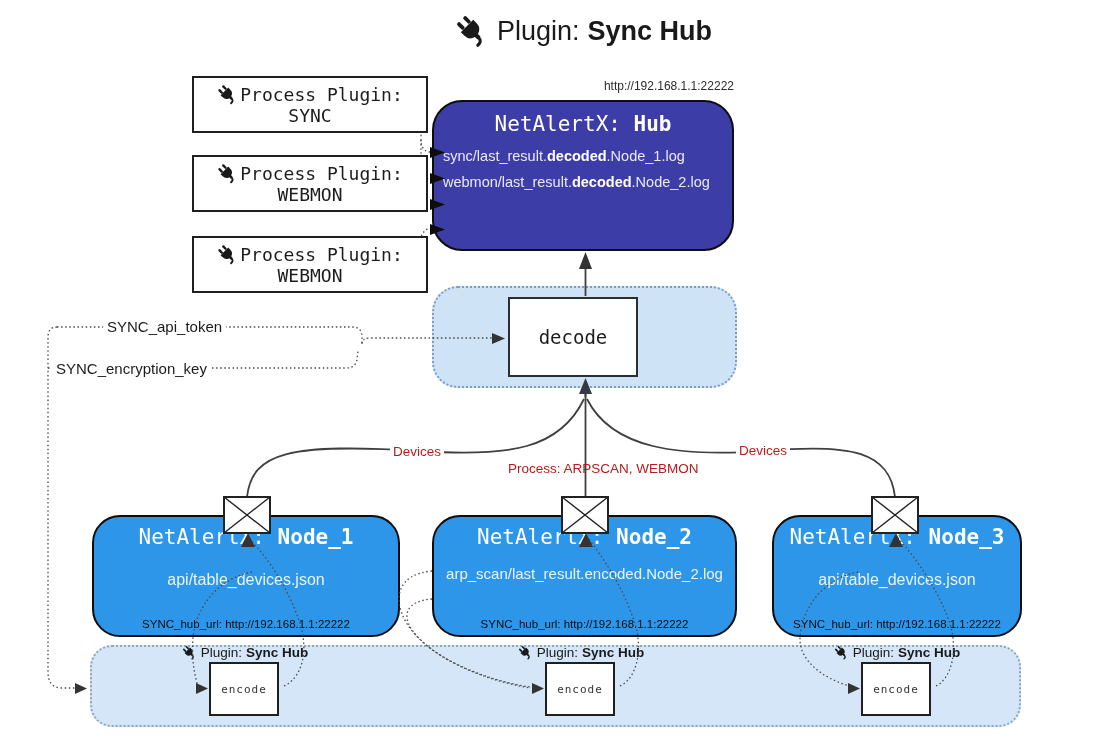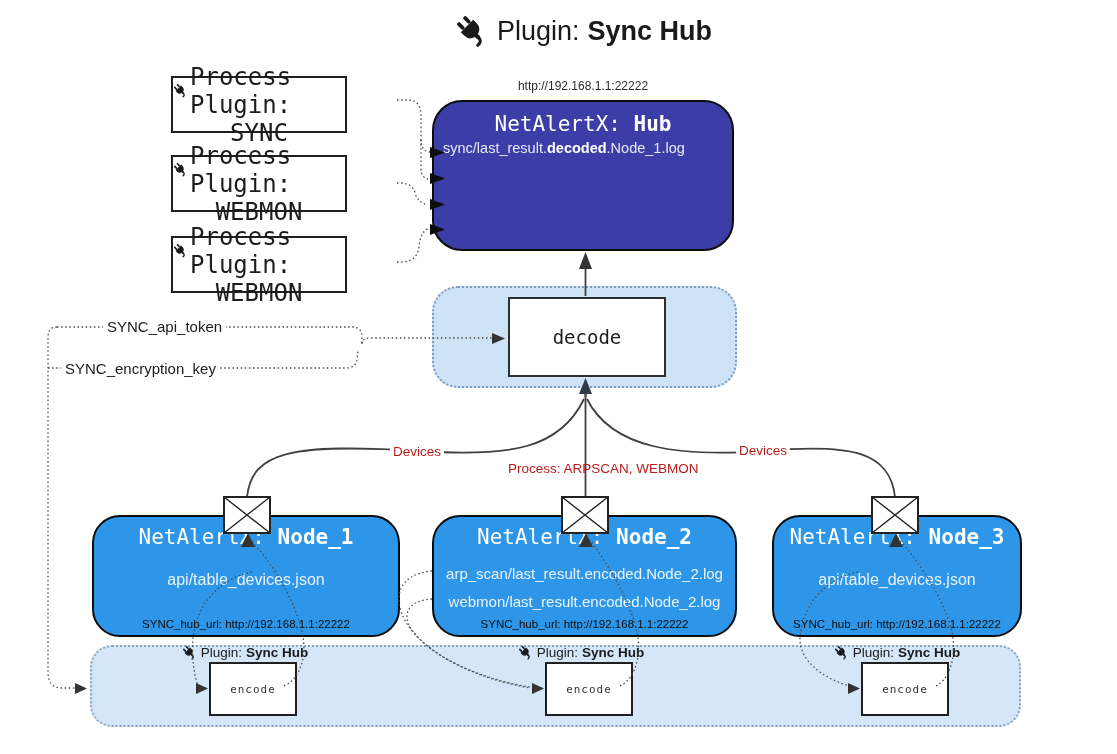--- a/index.html
+++ b/index.html
@@ -12,40 +12,40 @@
   .label{position:absolute;z-index:2;text-align:right;}
 
   
   .title{position:absolute;left:0;top:14px;width:1117px;display:flex;
          justify-content:center;align-items:center;gap:8px;z-index:2;
          font-size:27px;color:#1a1a1a;padding-left:50px;box-sizing:border-box;}
   .title b{font-weight:bold;}
   .plug{display:inline-block;}
 
   
-  .proc{left:171px;width:176px;height:57px;background:#fff;border:2px solid #1f1f1f;
+  .proc{left:192px;width:236px;height:57px;background:#fff;border:2px solid #1f1f1f;
         display:flex;flex-direction:column;justify-content:center;align-items:center;
-        font-family:"DejaVu Sans Mono","Liberation Mono",monospace;font-size:24px;color:#1c1c1c;}
+        font-family:"DejaVu Sans Mono","Liberation Mono",monospace;font-size:18px;color:#1c1c1c;}
   .proc .l1{display:flex;align-items:center;gap:2px;}
 
   
   .hub{left:432px;top:100px;width:302px;height:151px;background:#3d3da8;
        border:2px solid #0d0d0d;border-radius:30px;color:#fff;}
   .hub-title{margin-top:10px;text-align:center;
        font-family:"DejaVu Sans Mono","Liberation Mono",monospace;font-size:21px;}
   .hub-title b{font-weight:bold;}
-  .hub-files{margin-top:0;padding-left:9px;}
+  .hub-files{margin-top:8px;padding-left:9px;}
   .hub-file{height:25.5px;line-height:25.5px;font-size:14.5px;color:#e9e9f8;white-space:nowrap;}
   .hub-file b{font-weight:bold;color:#ffffff;}
-  .hub-url{left:432px;top:79px;width:302px;text-align:center;font-size:12px;color:#2b2b2b;}
+  .hub-url{left:432px;top:79px;width:302px;font-size:12px;color:#2b2b2b;}
 
   
   .decode-wrap{left:432px;top:286px;width:305px;height:102px;background:#cfe3f7;
        border:2px dotted #7d9cc4;border-radius:26px;}
-  .decode-box{left:508px;top:297px;width:158px;height:80px;background:#fff;border:2px solid #2e2e2e;
+  .decode-box{left:508px;top:297px;width:130px;height:80px;background:#fff;border:2px solid #2e2e2e;
        display:flex;align-items:center;justify-content:center;
        font-family:"DejaVu Sans Mono","Liberation Mono",monospace;font-size:19px;color:#1c1c1c;}
 
   
   .keylabel{font-size:15px;color:#1c1c1c;background:#fff;padding:0 4px;white-space:nowrap;}
 
   
   .edgelabel{font-size:13.5px;color:#b91c1c;background:#fff;padding:0 3px;white-space:nowrap;}
   .edgelabel.nobg{background:transparent;}
 
@@ -56,21 +56,21 @@
   .node-title b{font-weight:bold;}
   .node-file{position:absolute;left:0;right:0;text-align:center;font-size:16px;color:#e9f3fd;white-space:nowrap;}
   .node-file.small{font-size:15px;}
   .node-url{position:absolute;left:0;right:0;bottom:5px;text-align:center;font-size:11.5px;color:#0c0c0c;white-space:nowrap;}
 
   
   .band{left:90px;top:645px;width:931px;height:82px;background:#d4e6f8;
         border:2px dotted #8aa5c0;border-radius:22px;}
   .bandlabel{display:flex;align-items:center;justify-content:center;gap:4px;
         font-size:13.5px;color:#1a1a1a;white-space:nowrap;}
-  .encode-box{top:662px;width:88px;height:54px;background:#fff;border:2.5px solid #1f1f1f;
+  .encode-box{top:662px;width:70px;height:54px;background:#fff;border:2.5px solid #1f1f1f;
         display:flex;align-items:center;justify-content:center;z-index:2;
         font-family:"DejaVu Sans Mono","Liberation Mono",monospace;font-size:11px;color:#333;letter-spacing:1px;}
 </style>
 </head>
 <body>
 
 <div class="canvas">
 
   <svg class="layer underlay" width="1117" height="754" viewBox="0 0 1117 754">
 
@@ -143,42 +143,42 @@
       <span>Process Plugin:</span>
       </div>
     <div>WEBMON</div>
   </div>
 
   <div class="label hub-url">http://192.168.1.1:22222</div>
   <div class="box hub">
     <div class="hub-title"><span>NetAlertX: </span><b>Hub</b></div>
     <div class="hub-files">
       <div class="hub-file"><span>sync/last_result.</span><b>decoded</b><span>.Node_1.log</span></div>
+      <div class="hub-file"><span>webmon/last_result.</span><b>decoded</b><span>.Node_2.log</span></div>
     </div>
   </div>
 
   <div class="box decode-wrap"></div>
   <div class="box decode-box">decode</div>
 
   <div class="label keylabel" style="left:103px;top:318px">SYNC_api_token</div>
-  <div class="label keylabel" style="left:61px;top:360px">SYNC_encryption_key</div>
+  <div class="label keylabel" style="left:52px;top:360px">SYNC_encryption_key</div>
 
   <div class="label edgelabel" style="left:390px;top:444px">Devices</div>
   <div class="label edgelabel" style="left:736px;top:443px">Devices</div>
   <div class="label edgelabel nobg" style="left:505px;top:461px">Process: ARPSCAN, WEBMON</div>
 
   <div class="box node" style="left:92px;width:308px">
     <div class="node-title"><span>NetAlertX: </span><b>Node_1</b></div>
     <div class="node-file" style="top:54px">api/table_devices.json</div>
     <div class="node-url">SYNC_hub_url: http://192.168.1.1:22222</div>
   </div>
   <div class="box node" style="left:432px;width:305px">
     <div class="node-title"><span>NetAlertX: </span><b>Node_2</b></div>
     <div class="node-file small" style="top:48px">arp_scan/last_result.encoded.Node_2.log</div>
-    <div class="node-file small" style="top:76px">webmon/last_result.encoded.Node_2.log</div>
     <div class="node-url">SYNC_hub_url: http://192.168.1.1:22222</div>
   </div>
   <div class="box node" style="left:772px;width:250px">
     <div class="node-title"><span>NetAlertX: </span><b>Node_3</b></div>
     <div class="node-file" style="top:54px">api/table_devices.json</div>
     <div class="node-url">SYNC_hub_url: http://192.168.1.1:22222</div>
   </div>
 
   <div class="box band"></div>
 

